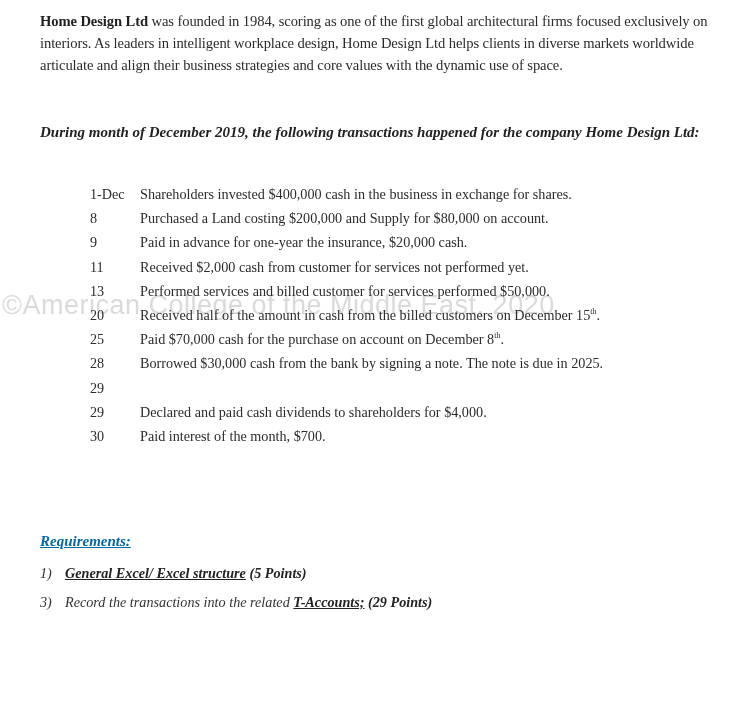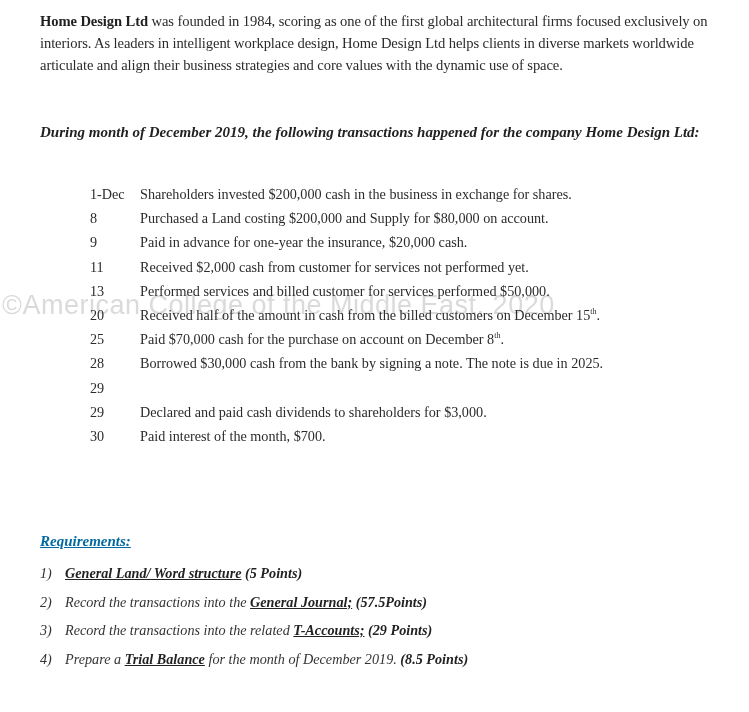--- a/index.html
+++ b/index.html
@@ -107,21 +107,21 @@
 
 <div class="intro"><b>Home Design Ltd</b><span> was founded in 1984, scoring as one of the first global architectural firms focused exclusively on interiors. As leaders in intelligent workplace design, Home Design Ltd helps clients in diverse markets worldwide articulate and align their business strategies and core values with the dynamic use of space.</span></div>
 
 <div class="during">During month of December 2019, the following transactions happened for the company Home Design Ltd:</div>
 
 <div class="watermark">©American College of the Middle East, 2020</div>
 
 <div class="tx-list">
   <div class="tx-row">
     <span class="tx-day">1-Dec</span>
-    <span class="tx-desc">Shareholders invested $200,000 cash in the business in exchange for shares.</span>
+    <span class="tx-desc">Shareholders invested $400,000 cash in the business in exchange for shares.</span>
   </div>
   <div class="tx-row">
     <span class="tx-day">8</span>
     <span class="tx-desc">Purchased a Land costing $200,000 and Supply for $80,000 on account.</span>
   </div>
   <div class="tx-row">
     <span class="tx-day">9</span>
     <span class="tx-desc">Paid in advance for one-year the insurance, $20,000 cash.</span>
   </div>
   <div class="tx-row">
@@ -142,36 +142,30 @@
   </div>
   <div class="tx-row">
     <span class="tx-day">28</span>
     <span class="tx-desc">Borrowed $30,000 cash from the bank by signing a note. The note is due in 2025.</span>
   </div>
   <div class="tx-row">
     <span class="tx-day">29</span>
   </div>
   <div class="tx-row">
     <span class="tx-day">29</span>
-    <span class="tx-desc">Declared and paid cash dividends to shareholders for $3,000.</span>
+    <span class="tx-desc">Declared and paid cash dividends to shareholders for $4,000.</span>
   </div>
   <div class="tx-row">
     <span class="tx-day">30</span>
     <span class="tx-desc">Paid interest of the month, $700.</span>
   </div>
 </div>
 
 <div class="req-title">Requirements:</div>
 
 <div class="req-list">
   <div class="req-item">
-    <span class="req-num">1)</span><span></span><span class="req-u">General Land/ Word structure</span><span> </span><span class="req-pts">(5 Points)</span>
-  </div>
-  <div class="req-item">
-    <span class="req-num">2)</span><span>Record the transactions into the </span><span class="req-u">General Journal;</span><span> </span><span class="req-pts">(57.5Points)</span>
+    <span class="req-num">1)</span><span></span><span class="req-u">General Excel/ Excel structure</span><span> </span><span class="req-pts">(5 Points)</span>
   </div>
   <div class="req-item">
     <span class="req-num">3)</span><span>Record the transactions into the related </span><span class="req-u">T-Accounts;</span><span> </span><span class="req-pts">(29 Points)</span>
   </div>
-  <div class="req-item">
-    <span class="req-num">4)</span><span>Prepare a </span><span class="req-u">Trial Balance</span><span> for the month of December 2019. </span><span class="req-pts">(8.5 Points)</span>
-  </div>
 </div>
 
 </body></html>

